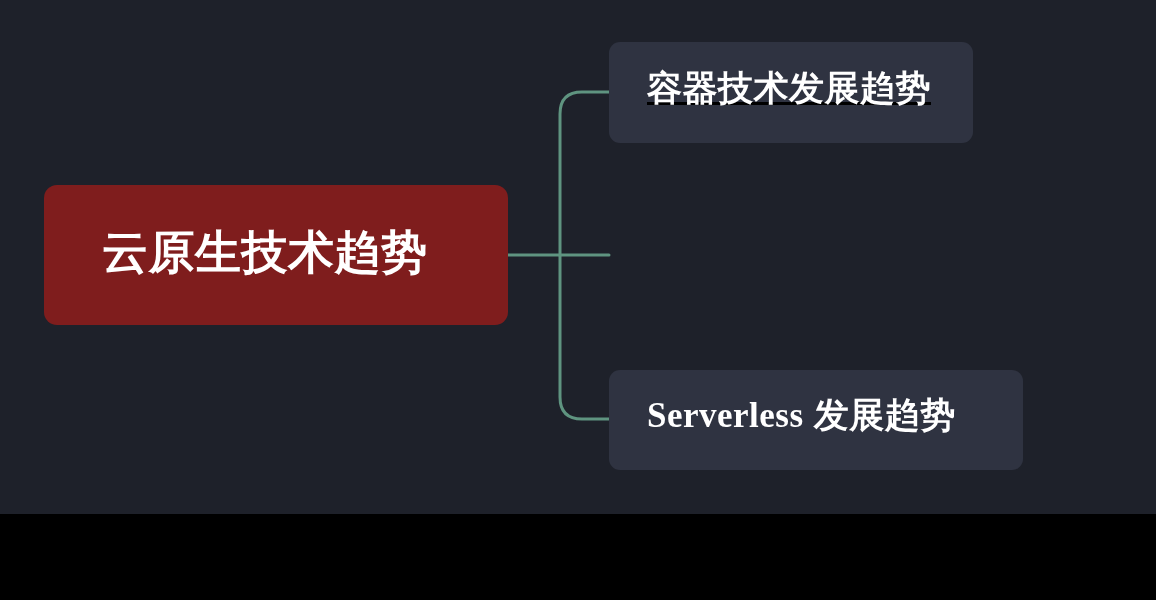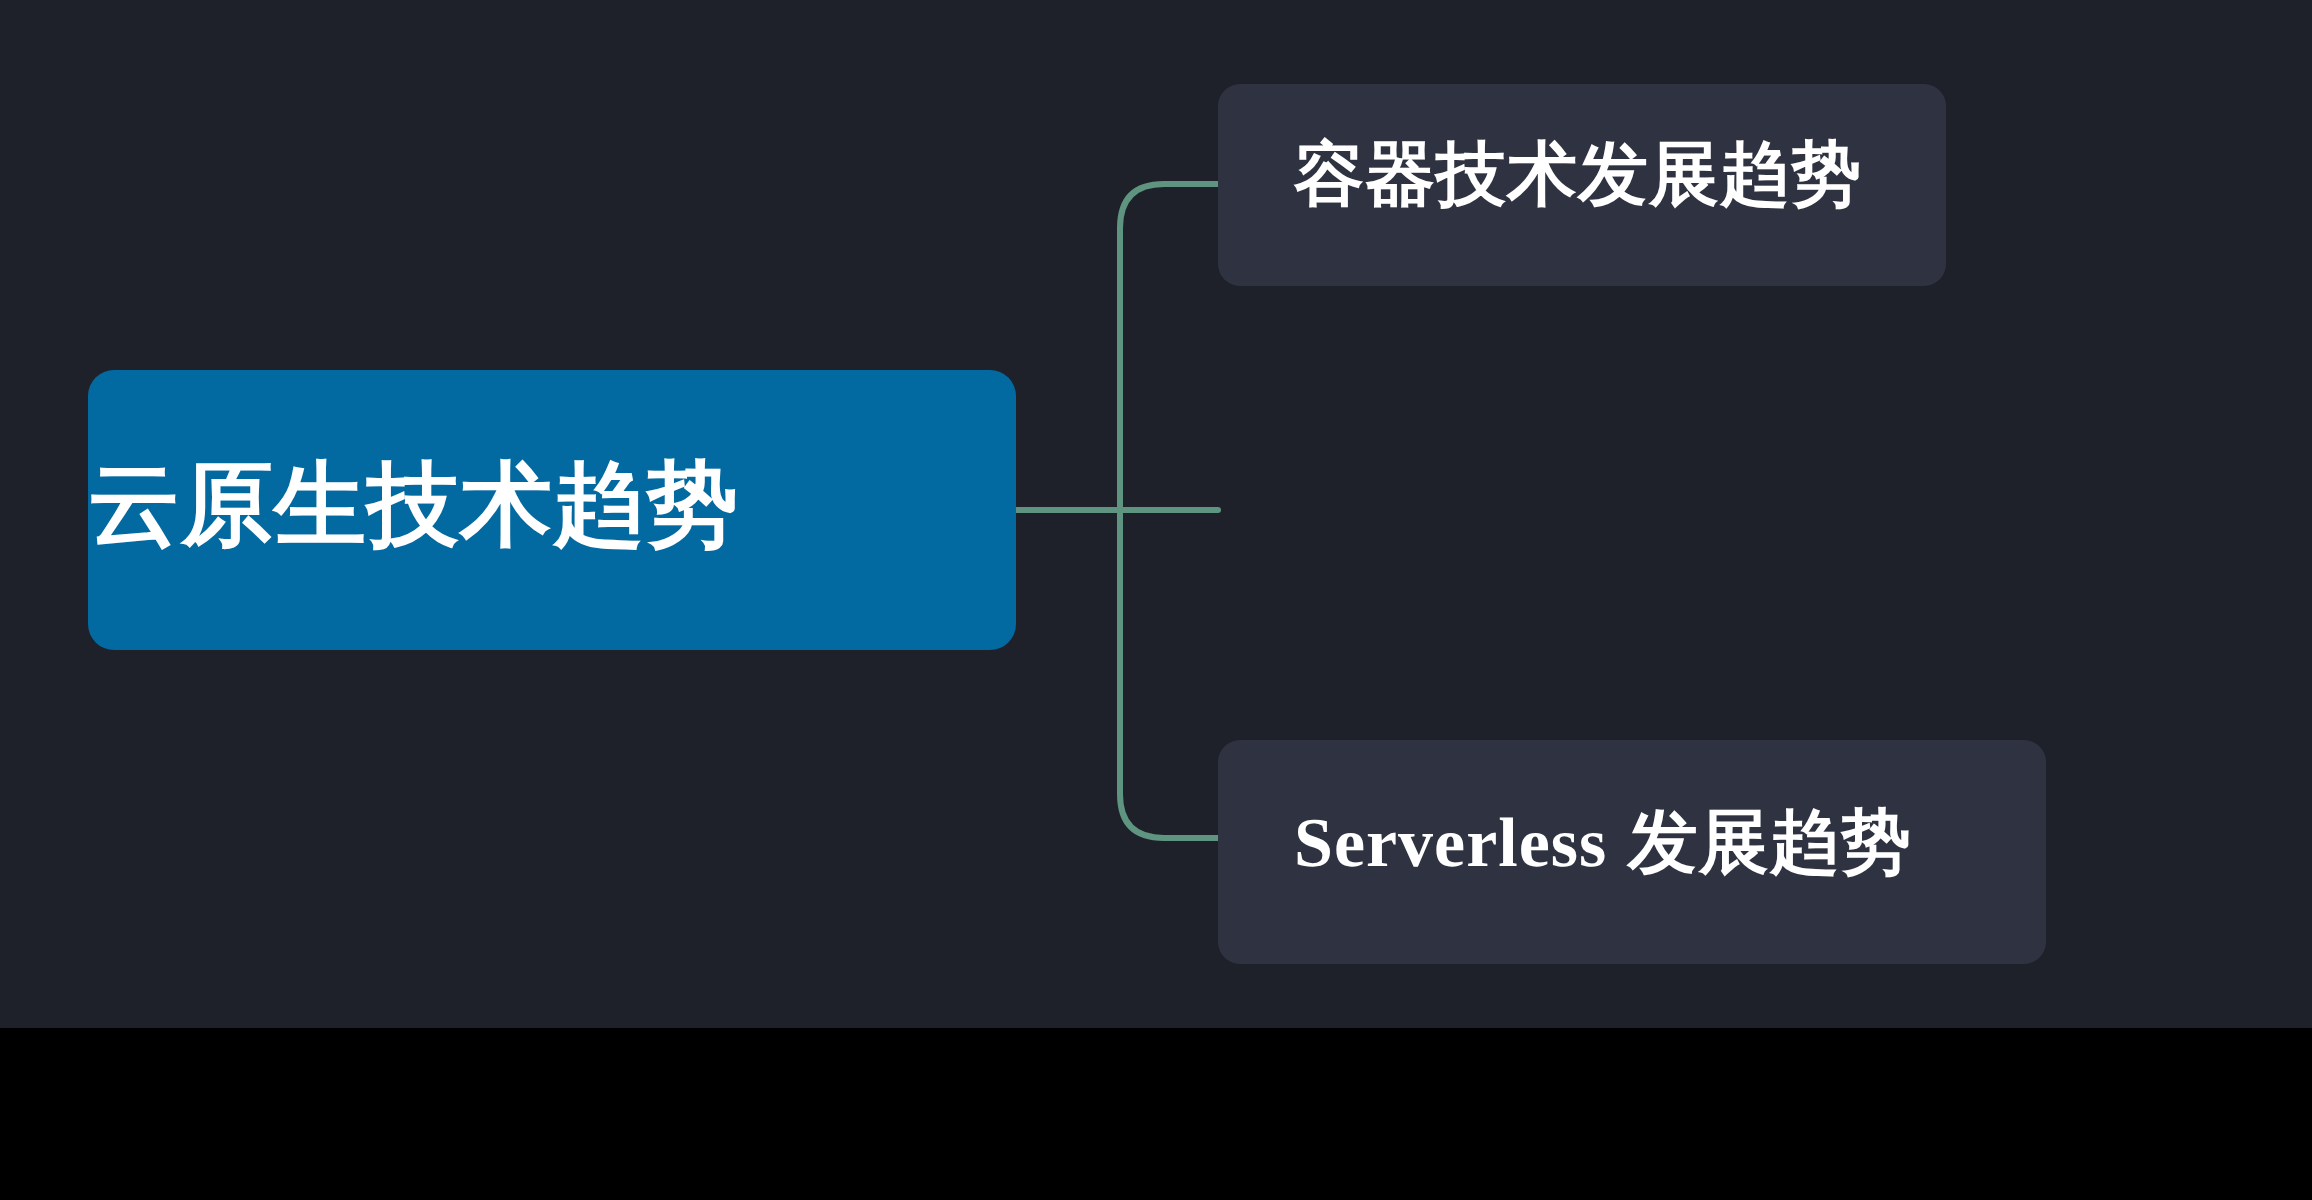--- a/index.html
+++ b/index.html
@@ -65,22 +65,23 @@
     font-weight: bold;
     letter-spacing: 0.5px;
   }
 
   
   #root-node {
     left: 44px;
     top: 185px;
     width: 464px;
     height: 140px;
-    background: #0369a1;
+    background: #7f1d1d;
     border-radius: 13px;
+    padding-left: 58px;
   }
   #root-node .node-label {
     font-size: 46px;
     line-height: 1.05;
     position: relative;
     top: -3px;
   }
 
   
   .child-node {
@@ -92,32 +93,33 @@
     line-height: 1.05;
     position: relative;
     top: -4px;
   }
 
   #child-node-0 {
     left: 609px;
     top: 42px;
     width: 364px;
     height: 101px;
+    text-decoration: underline;
   }
   #child-node-1 {
     left: 609px;
     top: 205px;
     width: 506px;
     height: 101px;
   }
   #child-node-2 {
     left: 609px;
     top: 370px;
     width: 414px;
-    height: 112px;
+    height: 100px;
   }
 
   
   .latin-serif {
     font-family: "Liberation Serif", "DejaVu Serif", serif;
     font-weight: bold;
   }
 </style>
 </head>
 <body>

